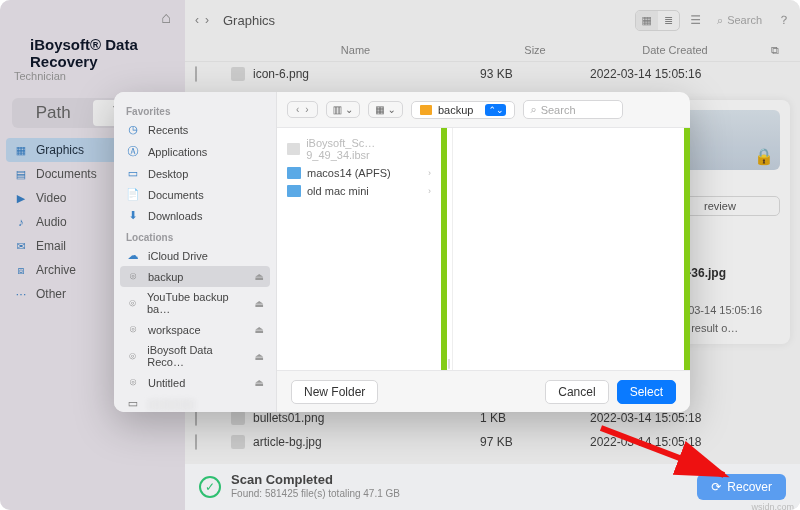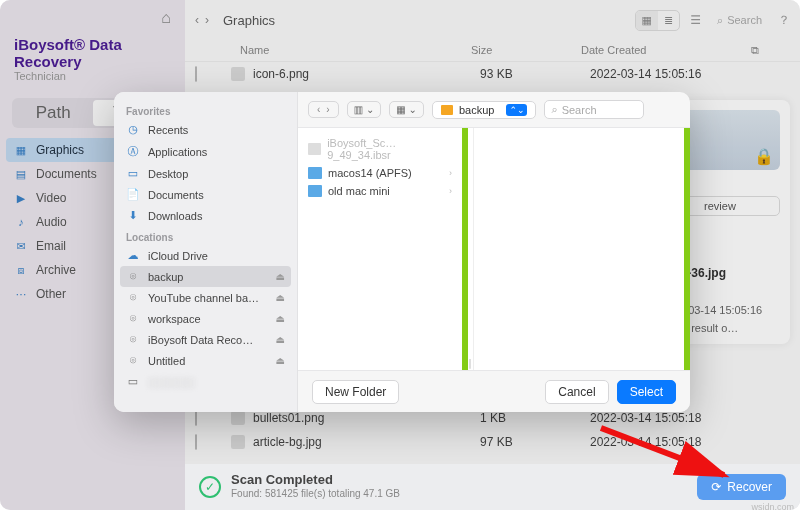--- a/index.html
+++ b/index.html
@@ -8,60 +8,60 @@
 
   
   .window { width:800px; height:510px; background:#f2f2f4; position:relative; border-radius:10px; overflow:hidden; }
   .traffic { position:absolute; top:10px; left:12px; display:flex; gap:7px; }
   .dot { width:11px; height:11px; border-radius:50%; }
   .red { background:#ff5f57; } .yellow { background:#febc2e; } .green { background:#28c840; }
 
   
   .app-sidebar { position:absolute; left:0; top:0; width:185px; height:100%; background:#ece7ee; padding-top:30px; }
   .home-icon { position:absolute; top:9px; right:14px; color:#888; font-size:16px; }
-  .app-title { font-size:15px; font-weight:600; padding:6px 14px 0; color:#4c1d95; }
+  .app-title { font-size:15px; font-weight:600; padding:6px 14px 0; color:#0f172a;margin-left:16px; }
   .app-sub { font-size:11px; color:#999; padding:0 14px 10px; }
   .pilltabs { display:flex; margin:6px 12px 10px; background:#e0dce3; border-radius:6px; padding:2px; font-size:17px; }
   .pill { flex:1; text-align:center; padding:3px 0; border-radius:4px; color:#666; }
   .pill.active { background:#fff; color:#222; }
   .cat { display:flex; align-items:center; gap:8px; padding:5px 14px; color:#555; font-size:12px; }
   .cat.sel { background:#c2d9f0; color:#234; border-radius:4px; margin:0 6px; padding:5px 8px; }
   .cat .ic { width:14px; height:12px; display:inline-flex; align-items:center; justify-content:center; color:#3b82c7; font-size:11px; }
 
   
   .main { position:absolute; left:185px; top:0; right:0; bottom:40px; background:#fafafa; }
   .toolbar { height:40px; display:flex; align-items:center; padding:0 10px; gap:10px; color:#888; font-size:12px; }
   .toolbar .nav { display:flex; gap:6px; }
   .toolbar .title { color:#555; font-size:13px; margin-left:4px; }
   .toolbar .spacer { flex:1; }
   .seg { display:flex; border:1px solid #ddd; border-radius:5px; overflow:hidden; }
   .seg span { padding:3px 6px; color:#888; font-size:11px; }
   .seg span.on { background:#eee; }
   .searchbox { display:flex; align-items:center; border-radius:5px; padding:2px 6px; color:#aaa; gap:4px; font-size:11px; }
-  .listhead { display:flex; padding:4px 19px; color:#888; font-size:11px; border-bottom:1px solid #eee; }
+  .listhead { display:flex; padding:4px 10px; color:#888; font-size:11px; border-bottom:1px solid #eee;text-align:center; }
   .col-chk{width:36px;} .col-name{flex:1.4;} .col-size{width:110px;} .col-date{width:170px;} .col-loc{width:30px;}
   .row { display:flex; align-items:center; padding:5px 10px; font-size:12px; color:#444; }
   .row .chk { width:14px; height:14px; border:1px solid #bbb; border-radius:3px; margin-right:6px; }
   .row .thumb { width:14px; height:14px; background:#ddd; margin-right:8px; border-radius:2px; }
 
   
   .preview { position:absolute; right:10px; top:100px; width:140px; background:#fff; border-radius:8px; box-shadow:0 0 8px rgba(0,0,0,.08); padding:10px; font-size:11px; color:#666; }
   .preview .thumb-big { width:100%; height:60px; background:linear-gradient(#dde6ee,#c7d3e0); border-radius:6px; margin-bottom:8px; position:relative; }
   .preview .lock { position:absolute; right:6px; bottom:4px; font-size:16px; }
   .preview .fn { font-weight:600; color:#333; font-size:12px; }
   .preview .field { margin-top:6px; display:flex; justify-content:space-between; }
   .preview .btnrow { display:flex; gap:6px; margin-top:26px; }
   .preview .btn { flex:1; border:1px solid #ddd; border-radius:5px; text-align:center; padding:3px 0; font-size:11px; color:#555; }
 
   
   .dim { position:absolute; inset:0; background:rgba(0,0,0,.08); }
 
   
   .dialog { position:absolute; left:114px; top:92px; width:576px; height:320px; background:#f6f6f6; border-radius:10px; box-shadow:0 12px 40px rgba(0,0,0,.25); display:flex; overflow:hidden; }
-  .d-side { width:184px; background:#efeff1; border-right:1px solid #e2e2e4; padding:8px 0; font-size:11px; overflow:hidden; }
+  .d-side { width:163px; background:#efeff1; border-right:1px solid #e2e2e4; padding:8px 0; font-size:11px; overflow:hidden; }
   .d-section { color:#9a9a9e; font-size:10px; padding:6px 12px 2px; font-weight:600; }
   .d-item { display:flex; align-items:center; gap:8px; padding:4px 12px; color:#444; }
   .d-item.sel { background:#d7d7db; border-radius:4px; margin:0 6px; padding:4px 6px; }
   .d-item .di { width:14px; text-align:center; color:#3b82c7; font-size:11px; }
   .d-item .di.gray { color:#777; }
   .d-item .eject { margin-left:auto; color:#999; font-size:10px; }
   .d-main { flex:1; display:flex; flex-direction:column; }
   .d-tool { height:36px; display:flex; align-items:center; gap:8px; padding:0 10px; border-bottom:1px solid #e7e7e9; }
   .d-tool .navbtn { border:1px solid #d7d7d9; border-radius:5px; padding:2px 5px; color:#888; font-size:10px; display:flex; }
   .d-tool .navbtn span{padding:0 3px;}
@@ -257,21 +257,21 @@
           <span class="di">☁</span>
           <span>iCloud Drive</span>
         </div>
       <div class="d-item sel">
           <span class="di gray">⌾</span>
           <span>backup</span>
           <span class="eject">⏏</span>
         </div>
       <div class="d-item">
           <span class="di gray">⌾</span>
-          <span>YouTube channel ba…</span>
+          <span>YouTube backup ba…</span>
           <span class="eject">⏏</span>
         </div>
       <div class="d-item">
           <span class="di gray">⌾</span>
           <span>workspace</span>
           <span class="eject">⏏</span>
         </div>
       <div class="d-item">
           <span class="di gray">⌾</span>
           <span>iBoysoft Data Reco…</span>

